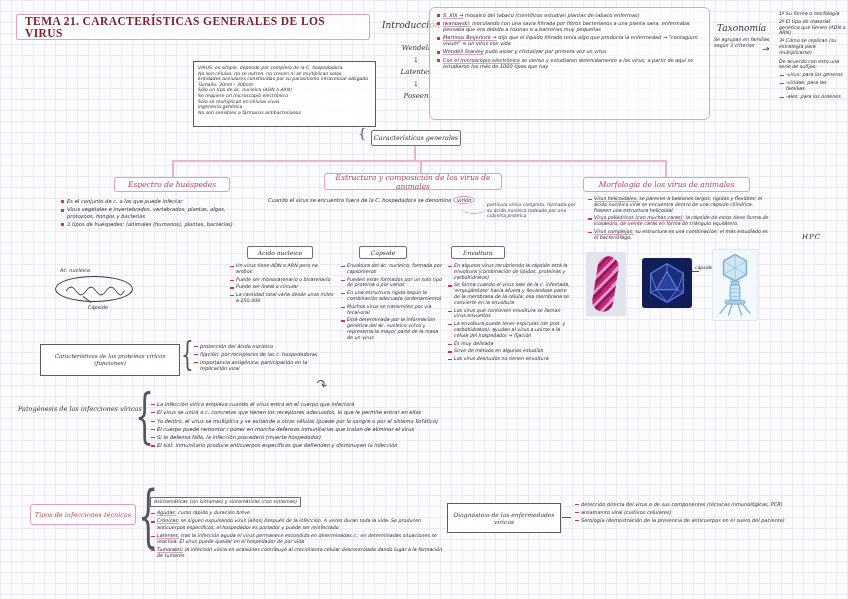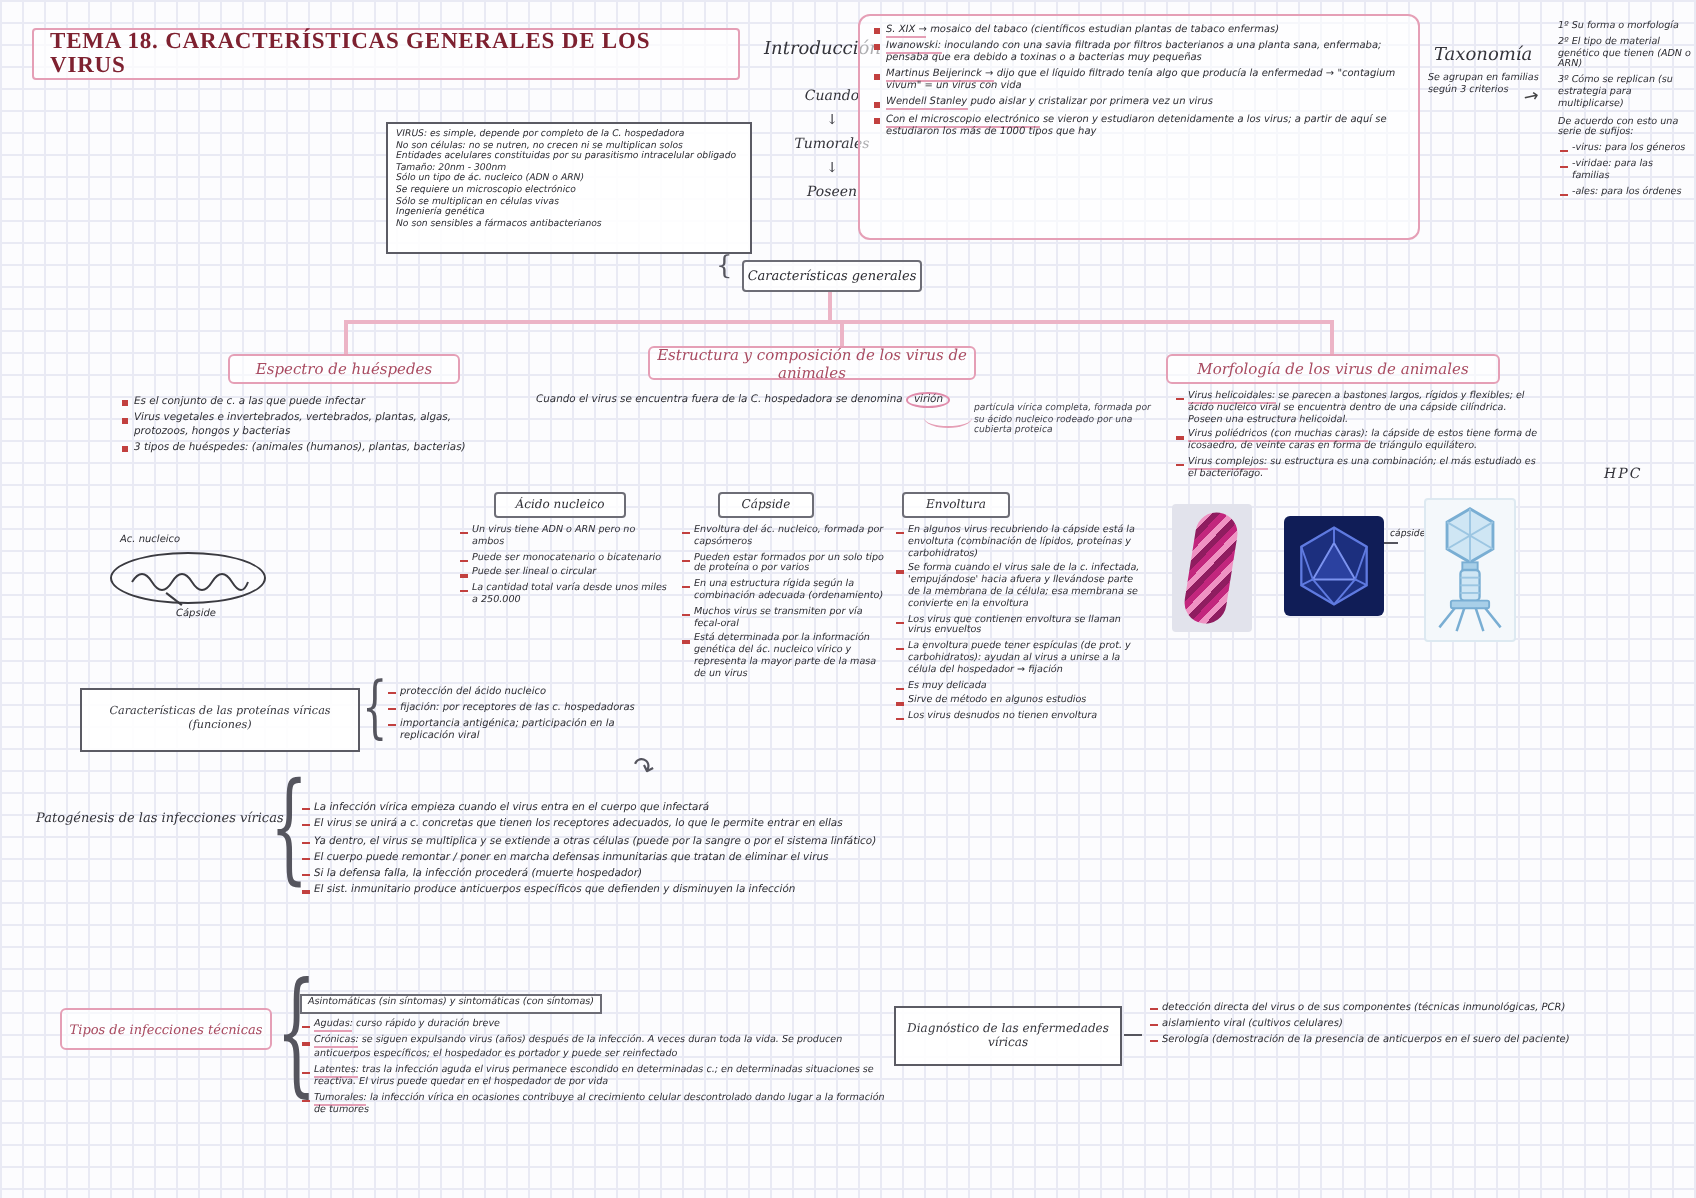--- a/index.html
+++ b/index.html
@@ -44,27 +44,27 @@
     font-family:"Liberation Serif", serif; font-weight:bold;
     font-size:11.5px; letter-spacing:.4px; color:#7e2130;
   }
   .boxtitle{ font-size:6px; border:1px solid #6d6d76; border-radius:2px;
     display:flex; align-items:center; justify-content:center;
     font-family:"DejaVu Serif", serif; font-style:italic; background:rgba(255,255,255,.8); }
 </style>
 </head>
 <body>
 
-<div class="abs titlebox" style="left:16px; top:14px; width:354px; height:26px;">TEMA 18. CARACTERÍSTICAS GENERALES DE LOS VIRUS</div>
+<div class="abs titlebox" style="left:16px; top:14px; width:354px; height:26px;">TEMA 21. CARACTERÍSTICAS GENERALES DE LOS VIRUS</div>
 
 <div class="abs cur f9" style="left:382px; top:20px;">Introducción</div>
 <div class="abs cur" style="left:394px; top:42px; width:44px; text-align:center; font-size:7px; line-height:12px;">
-  <div>Cuando</div>
+  <div>Wendell</div>
   <div>↓</div>
-  <div>Tumorales</div>
+  <div>Latentes</div>
   <div>↓</div>
   <div>Poseen</div>
 </div>
 
 <div class="abs hw f5" style="left:429px; top:7px; width:281px; height:113px; border:1.4px solid #e59fb6; border-radius:6px; background:rgba(255,255,255,.6); padding:4px 6px;">
   <div class="li"><span class="hd">S. XIX →</span> <span>mosaico del tabaco (científicos estudian plantas de tabaco enfermas)</span></div>
   <div class="li"><span class="hd">Iwanowski:</span> <span>inoculando con una savia filtrada por filtros bacterianos a una planta sana, enfermaba; pensaba que era debido a toxinas o a bacterias muy pequeñas</span></div>
   <div class="li"><span class="hd">Martinus Beijerinck →</span> <span>dijo que el líquido filtrado tenía algo que producía la enfermedad → "contagium vivum" = un virus con vida</span></div>
   <div class="li"><span class="hd">Wendell Stanley</span> <span>pudo aislar y cristalizar por primera vez un virus</span></div>
   <div class="li"><span class="hd">Con el microscopio electrónico</span> <span>se vieron y estudiaron detenidamente a los virus; a partir de aquí se estudiaron los más de 1000 tipos que hay</span></div>
@@ -98,21 +98,21 @@
 <div class="brace" style="left:358px; top:127px; font-size:13px;">{</div>
 <div class="abs boxtitle" style="left:371px; top:130px; width:90px; height:16px; font-size:6.5px;">Características generales</div>
 
 <div class="pline" style="left:414px; top:146px; width:1.5px; height:14px;"></div>
 <div class="pline" style="left:172px; top:160px; width:494px; height:1.5px;"></div>
 <div class="pline" style="left:172px; top:160px; width:1.5px; height:17px;"></div>
 <div class="pline" style="left:420px; top:160px; width:1.5px; height:14px;"></div>
 <div class="pline" style="left:665px; top:160px; width:1.5px; height:17px;"></div>
 
 <div class="abs pink f75" style="left:114px; top:177px; width:116px; height:15px;">Espectro de huéspedes</div>
-<div class="abs pink f75" style="left:324px; top:173px; width:164px; height:17px;">Estructura y composición de los virus de animales</div>
+<div class="abs pink f75" style="left:324px; top:173px; width:178px; height:17px;">Estructura y composición de los virus de animales</div>
 <div class="abs pink f75" style="left:583px; top:177px; width:167px; height:15px;font-style:italic;">Morfología de los virus de animales</div>
 
 <div class="abs hw f52" style="left:60px; top:198px; width:188px;">
   <div class="li">Es el conjunto de c. a las que puede infectar</div>
   <div class="li">Virus vegetales e invertebrados, vertebrados, plantas, algas, protozoos, hongos y bacterias</div>
   <div class="li">3 tipos de huéspedes: (animales (humanos), plantas, bacterias)</div>
 </div>
 
 <div class="abs hw" style="left:60px; top:267px; font-size:5px;">Ac. nucleico</div>
 <div class="abs" style="left:55px; top:276px; width:78px; height:26px; border:1px solid #3a3a40; border-radius:50%;">

